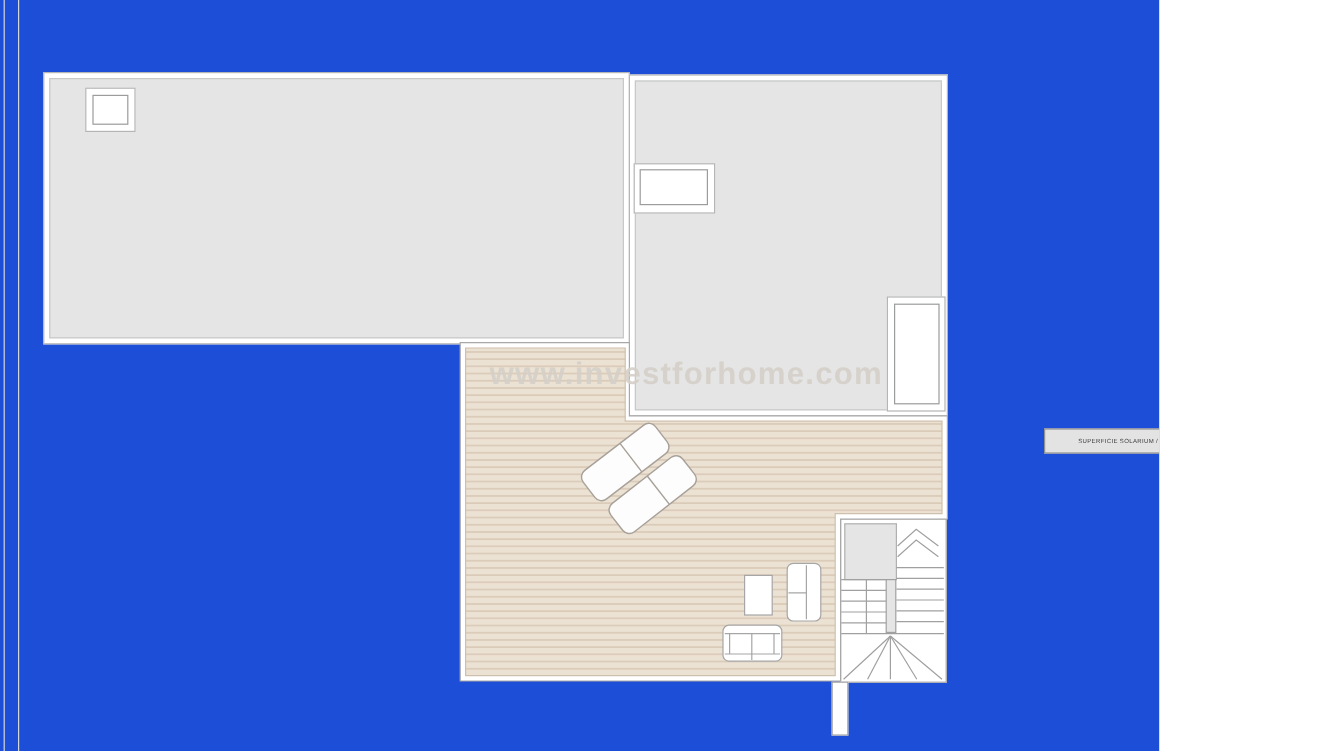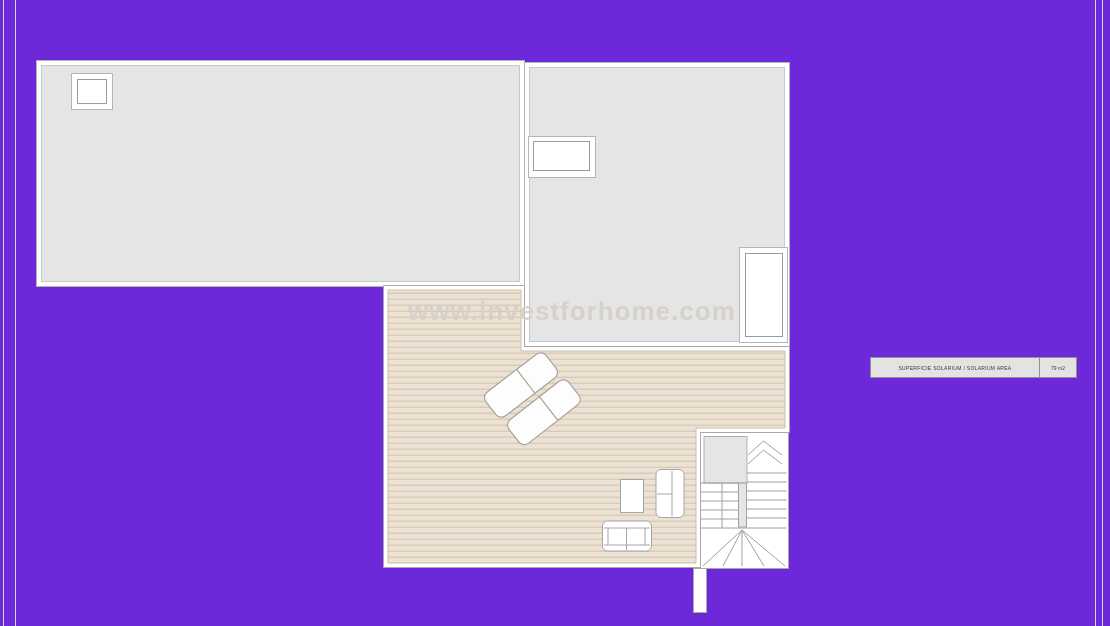--- a/index.html
+++ b/index.html
@@ -1,16 +1,16 @@
 <!DOCTYPE html>
 <html><head>
 <meta charset="utf-8">
 <style>
   html,body{margin:0;padding:0;background:#ffffff;}
-  .stage{position:relative;width:1110px;height:626px;background:#6d28d9;overflow:hidden;
+  .stage{position:relative;width:966px;height:626px;background:#1d4ed8;overflow:hidden;
          font-family:"Liberation Sans",sans-serif;}
   .vline{position:absolute;top:0;bottom:0;width:1px;background:#d5d6d6;}
   .roof-outer{position:absolute;background:#ffffff;border:1px solid #b4b5b5;}
   .roof-inner{position:absolute;inset:4px;background:#e4e5e4;border:1px solid #c7c8c8;}
   .sky-outer{position:absolute;background:#ffffff;border:1px solid #b4b5b5;}
   .sky-inner{position:absolute;background:#ffffff;border:1px solid #9b9c9c;}
   .stairbox{position:absolute;left:700px;top:432px;width:87px;height:135px;
             background:#ffffff;border:1px solid #a6a6a6;}
   .chimney{position:absolute;left:693px;top:568px;width:12px;height:43px;
            background:#ffffff;border:1px solid #a6a6a6;}

